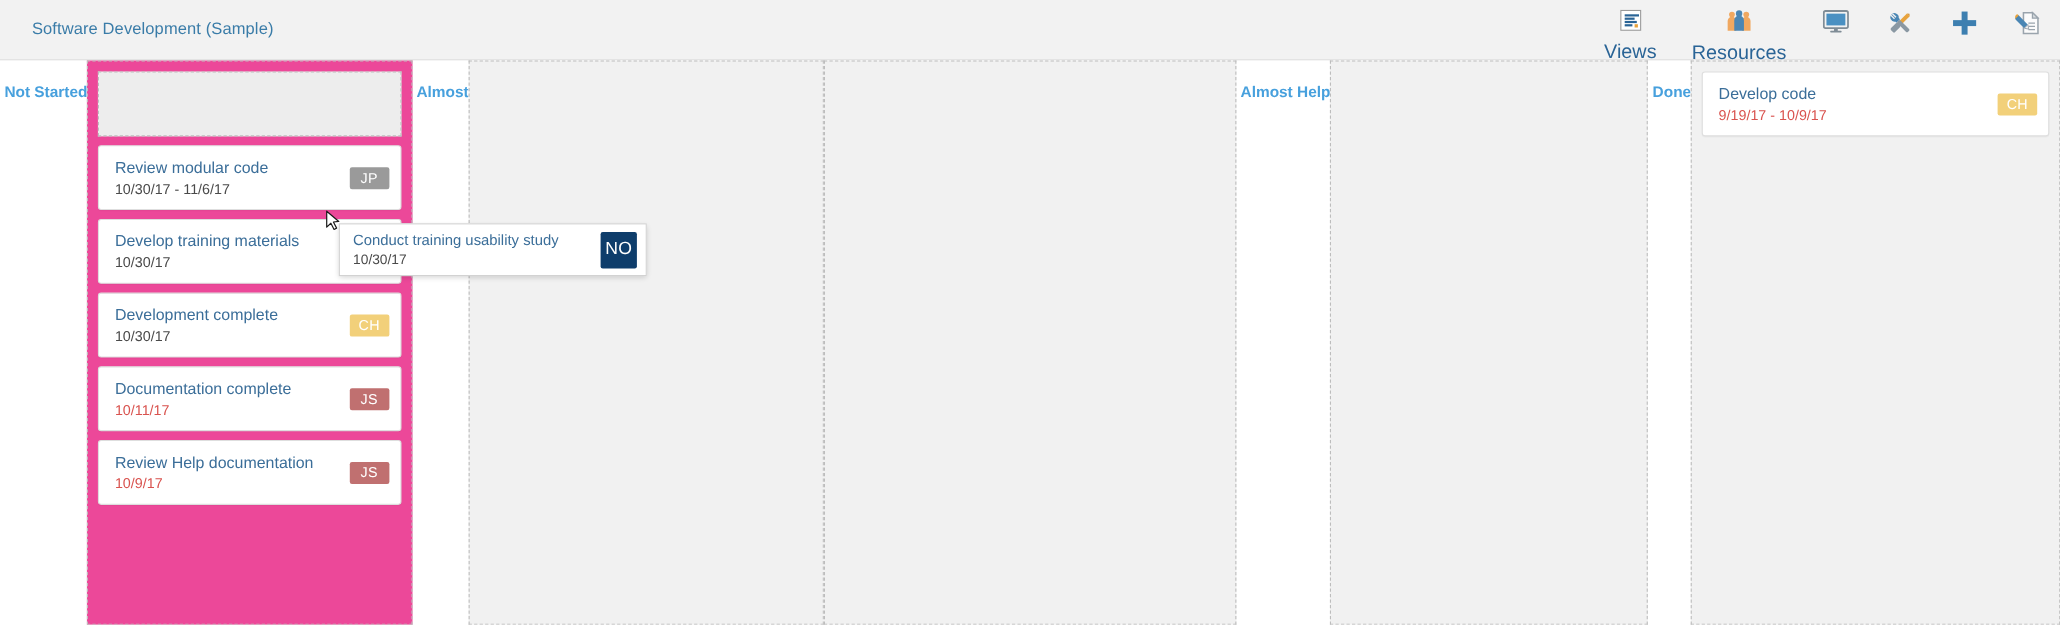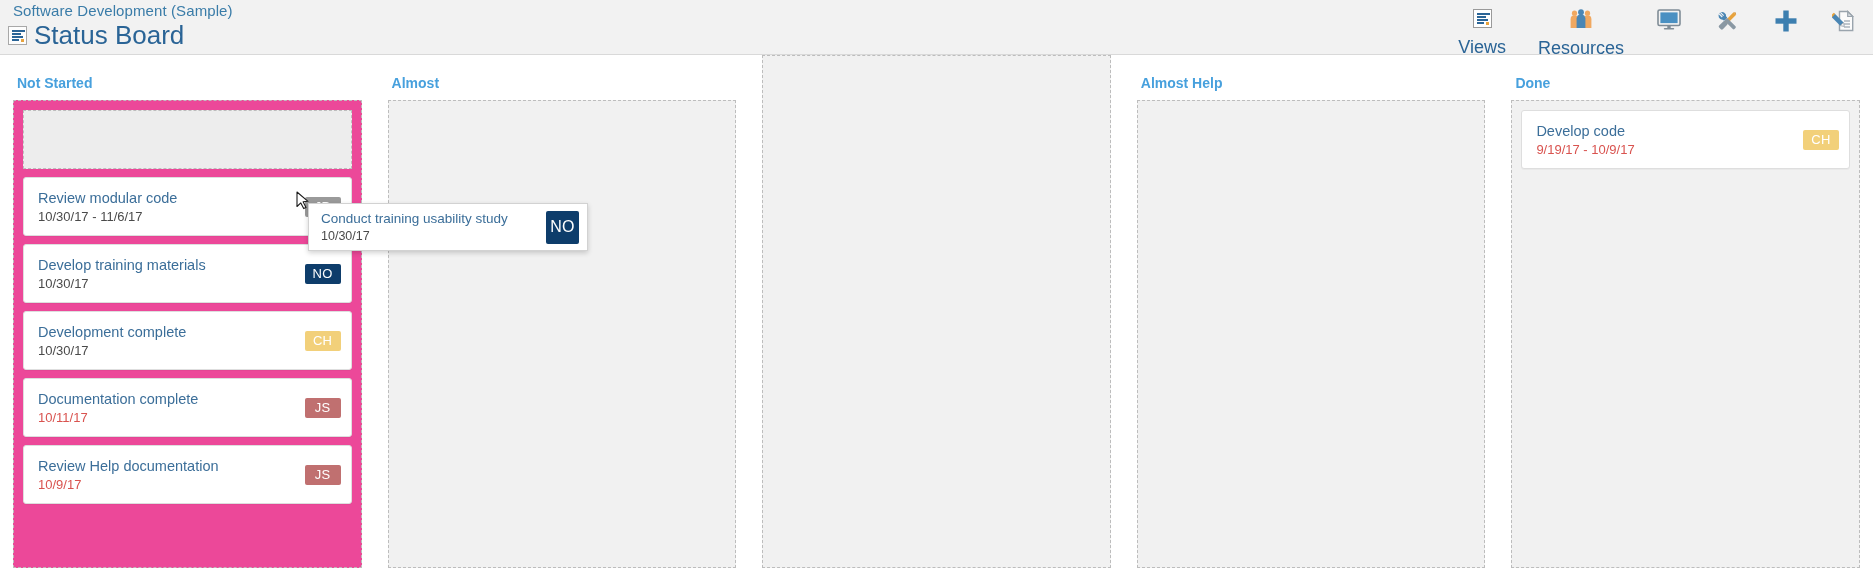--- a/index.html
+++ b/index.html
@@ -14,21 +14,21 @@
   }
 
   
   .header {
     position: relative;
     height: 55px;
     background: #f2f2f2;
     border-bottom: 1px solid #d9d9d9;
     display: flex;
     align-items: flex-start;
-    padding: 0;
+    padding: 16px;
   }
   .title-block {
     padding-left: 8px;
     padding-top: 0px;
     display: flex;
     flex-direction: column;
   }
   .breadcrumb {
     font-size: 15px;
     color: #3a7ca8;
@@ -116,23 +116,23 @@
     position: relative;
     height: 513px;
     background: #ffffff;
     display: flex;
     padding: 0;
   }
   .column {
     flex: 1 1 0;
     min-width: 0;
     position: relative;
-    padding: 0 13px;
-    display: flex;
-    flex-direction: column;
+    padding: 0 0;
+    display: flex;
+    flex-direction: row;
   }
   .col-header {
     font-size: 14px;
     color: #47a0dd;
     font-weight: bold;
     padding: 20px 0 0 4px;
     height: 45px;
     white-space: nowrap;
   }
   .col-body {
@@ -215,30 +215,20 @@
     z-index: 60;
     pointer-events: none;
   }
 </style>
 </head>
 <body>
 
 <div class="header">
   <div class="title-block">
     <div class="breadcrumb">Software Development (Sample)</div>
-    <div class="title-row">
-      <span class="board-icon">
-        <i class="l1"></i>
-          <i class="l2"></i>
-          <i class="l3"></i>
-          <i class="l4"></i>
-          <u></u>
-      </span>
-      <span class="page-title">Status Board</span>
-    </div>
   </div>
 
   <div class="toolbar">
 
     <div class="tb-item">
       <span class="ic-views">
         <i class="a"></i>
           <i class="b"></i>
           <i class="c"></i>
           <i class="d"></i>

